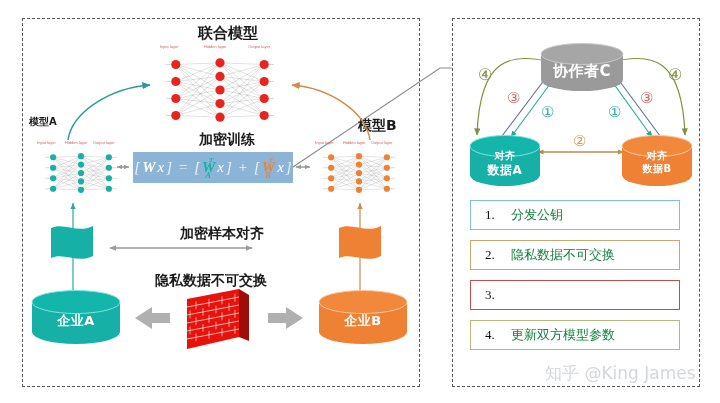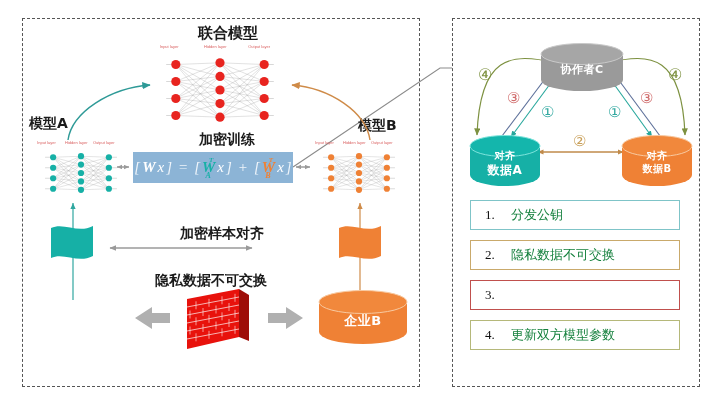--- a/index.html
+++ b/index.html
@@ -108,21 +108,21 @@
         <circle cx="109.2" cy="54.5" r="4.6" fill="#e8241f"></circle>
         <circle cx="109.2" cy="71.5" r="4.6" fill="#e8241f"></circle>
       </svg>
       <div class="nnlayerlbl" style="left: 4.8px; top: 0px; color: rgb(217, 95, 95);">Input layer</div>
       <div class="nnlayerlbl" style="left: 49px; top: 0px; color: rgb(217, 95, 95);">Hidden layer</div>
       <div class="nnlayerlbl" style="left: 93.2px; top: 0px; color: rgb(217, 95, 95);">Output layer</div>
     </div>
 
   <div class="lbl cjk" style="left:199px;top:131px;font-size:14px;">加密训练</div>
 
-  <div class="lbl cjk" style="left:29px;top:115px;font-size:14px;text-align:center;">模型A</div>
+  <div class="lbl cjk" style="left:29px;top:115px;font-size:10px;text-align:center;">模型A</div>
   <div class="lbl cjk" style="left:358px;top:117px;font-size:14px;">模型B</div>
 
   <div class="nnwrap" id="nn-a" style="left:40px;top:140px;width:82px;height:58px;">
       <svg width="82" height="58">
         <line x1="13.120000000000001" y1="17.25" x2="41" y2="16.2" stroke="#9a9a9a" stroke-width="0.35" opacity="0.75"></line>
         <line x1="13.120000000000001" y1="17.25" x2="41" y2="24.6" stroke="#9a9a9a" stroke-width="0.35" opacity="0.75"></line>
         <line x1="13.120000000000001" y1="17.25" x2="41" y2="33" stroke="#9a9a9a" stroke-width="0.35" opacity="0.75"></line>
         <line x1="13.120000000000001" y1="17.25" x2="41" y2="41.4" stroke="#9a9a9a" stroke-width="0.35" opacity="0.75"></line>
         <line x1="13.120000000000001" y1="17.25" x2="41" y2="49.800000000000004" stroke="#9a9a9a" stroke-width="0.35" opacity="0.75"></line>
         <line x1="13.120000000000001" y1="27.75" x2="41" y2="16.2" stroke="#9a9a9a" stroke-width="0.35" opacity="0.75"></line>
@@ -362,20 +362,28 @@
           <line x1="48" y1="36.8" x2="48" y2="44.8"></line>
       </g>
     </g>
   </svg>
 
   <svg width="720" height="403">
     <polygon points="170,313 152,313 152,307 135,318 152,329 152,323 170,323" fill="#b0b0b0"></polygon>
     <polygon points="268,313 286,313 286,307 303,318 286,329 286,323 268,323" fill="#b0b0b0"></polygon>
   </svg>
 
+  <div class="cyl" style="left:30px;top:290px;width:92px;height:54px;">
+    <svg width="92" height="54">
+      <path d="M2,12 L2,42 A44,12 0 0 0 90,42 L90,12 Z" fill="#16b0a6"></path>
+      <ellipse cx="46" cy="12" rx="44" ry="11.5" fill="#14b6ac"></ellipse>
+      <ellipse cx="46" cy="12" rx="44" ry="11.5" fill="none" stroke="#7fe4dc" stroke-width="1"></ellipse>
+    </svg>
+    <div class="cyltext cjk" style="top:22px;font-size:13px;">企业A</div>
+  </div>
 
   <div class="cyl" style="left:317px;top:290px;width:92px;height:54px;">
     <svg width="92" height="54">
       <path d="M2,12 L2,42 A44,12 0 0 0 90,42 L90,12 Z" fill="#ef8135"></path>
       <ellipse cx="46" cy="12" rx="44" ry="11.5" fill="#f1883c"></ellipse>
       <ellipse cx="46" cy="12" rx="44" ry="11.5" fill="none" stroke="#f8c9a0" stroke-width="1"></ellipse>
     </svg>
     <div class="cyltext cjk" style="top:22px;font-size:13px;">企业B</div>
   </div>
 
@@ -409,21 +417,21 @@
     <path d="M623,152 L538,152" fill="none" stroke="#c08a4a" stroke-width="1" marker-end="url(#m-tan)"></path>
     <path d="M538,152 L623,152" fill="none" stroke="#c08a4a" stroke-width="1" marker-end="url(#m-tan)"></path>
   </svg>
 
   <div class="cyl" style="left:539px;top:43px;width:86px;height:48px;">
     <svg width="86" height="48">
       <path d="M2,11 L2,37 A41,11 0 0 0 84,37 L84,11 Z" fill="#9a9a9a"></path>
       <ellipse cx="43" cy="11" rx="41" ry="10.5" fill="#a6a6a6"></ellipse>
       <ellipse cx="43" cy="11" rx="41" ry="10.5" fill="none" stroke="#c9c9c9" stroke-width="1"></ellipse>
     </svg>
-    <div class="cyltext cjk" style="top:19px;font-size:11px;">协作者C</div>
+    <div class="cyltext cjk" style="top:19px;font-size:15px;">协作者C</div>
   </div>
 
   <div class="cyl" style="left:468px;top:135px;width:74px;height:52px;">
     <svg width="74" height="52">
       <path d="M2,11 L2,40 A35,11 0 0 0 72,40 L72,11 Z" fill="#16b0a6"></path>
       <ellipse cx="37" cy="11" rx="35" ry="10.5" fill="#14b6ac"></ellipse>
       <ellipse cx="37" cy="11" rx="35" ry="10.5" fill="none" stroke="#7fe4dc" stroke-width="1"></ellipse>
     </svg>
     <div class="cyltext cjk" style="top:14px;font-size:10px;">对齐</div>
     <div class="cyltext cjk" style="top:27px;font-size:12px;">数据A</div>
@@ -458,14 +466,15 @@
       </div>
       <div class="legendbox" style="left: 470px; top: 280px; width: 210px; height: 30px; border: 1.5px solid rgb(192, 80, 77); font-size: 13px;">
         <span class="num" style="font-family: &quot;Liberation Serif&quot;, &quot;DejaVu Serif&quot;, serif;">3.</span>
       </div>
       <div class="legendbox" style="left: 470px; top: 320px; width: 210px; height: 30px; border: 1.5px solid rgb(181, 184, 122); font-size: 13px;">
         <span class="num" style="font-family: &quot;Liberation Serif&quot;, &quot;DejaVu Serif&quot;, serif;">4.</span>
         <span class="txt cjk">更新双方模型参数</span>
       </div>
     </div>
 
+  <div class="wm cjk" style="left:545px;top:362px;font-size:17px;">知乎 @King James</div>
 
 </div>
 
 </body></html>

